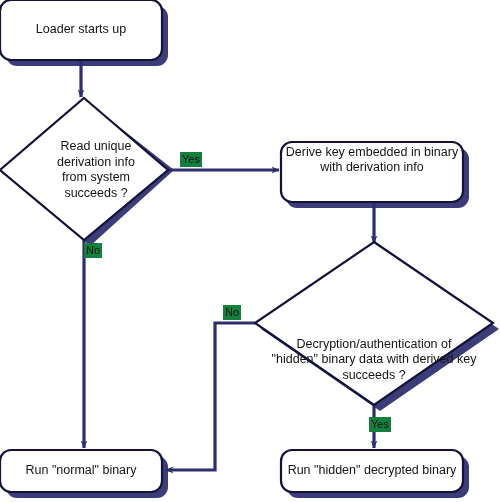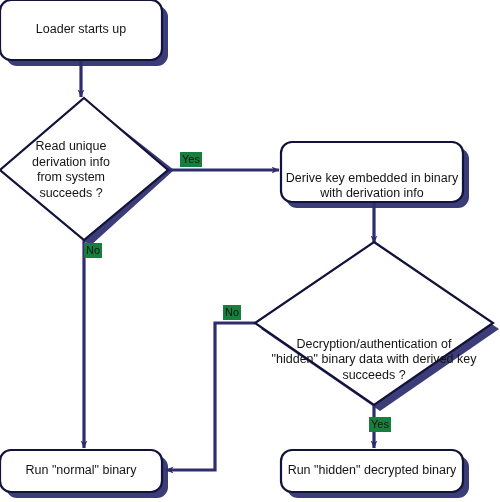--- a/index.html
+++ b/index.html
@@ -91,26 +91,26 @@
       <polygon points="374,242 493,323 374,405 255,323" fill="#ffffff" stroke="#12123a" stroke-width="2.2"></polygon>
 
       <rect x="0" y="450" width="162" height="42" rx="11" ry="11" fill="#ffffff" stroke="#12123a" stroke-width="2.2"></rect>
 
       <rect x="281" y="450" width="182" height="42" rx="11" ry="11" fill="#ffffff" stroke="#12123a" stroke-width="2.2"></rect>
     </g>
   </svg>
 
   <div class="node-text" style="left:0px; top:0px; width:162px; height:60px;">Loader starts up</div>
 
-  <div class="node-text" style="left:1px; top:131px; width:140px; height:78px;">Read unique
+  <div class="node-text" style="left:26px; top:131px; width:140px; height:78px;">Read unique
 derivation info
 from system
 succeeds ?</div>
 
-  <div class="node-text" style="left:281px; top:156px; width:182px; height:60px;border-radius:26px;">Derive key embedded in binary
+  <div class="node-text" style="left:281px; top:130px; width:182px; height:60px;border-radius:26px;">Derive key embedded in binary
 with derivation info</div>
 
   <div class="node-text" style="left:259px; top:294px; width:230px; height:58px;margin-top:37px;">Decryption/authentication of
 "hidden" binary data with derived key
 succeeds ?</div>
 
   <div class="node-text" style="left:0px; top:450px; width:162px; height:42px;">Run "normal" binary</div>
 
   <div class="node-text" style="left:281px; top:450px; width:182px; height:42px;">Run "hidden" decrypted binary</div>
 

